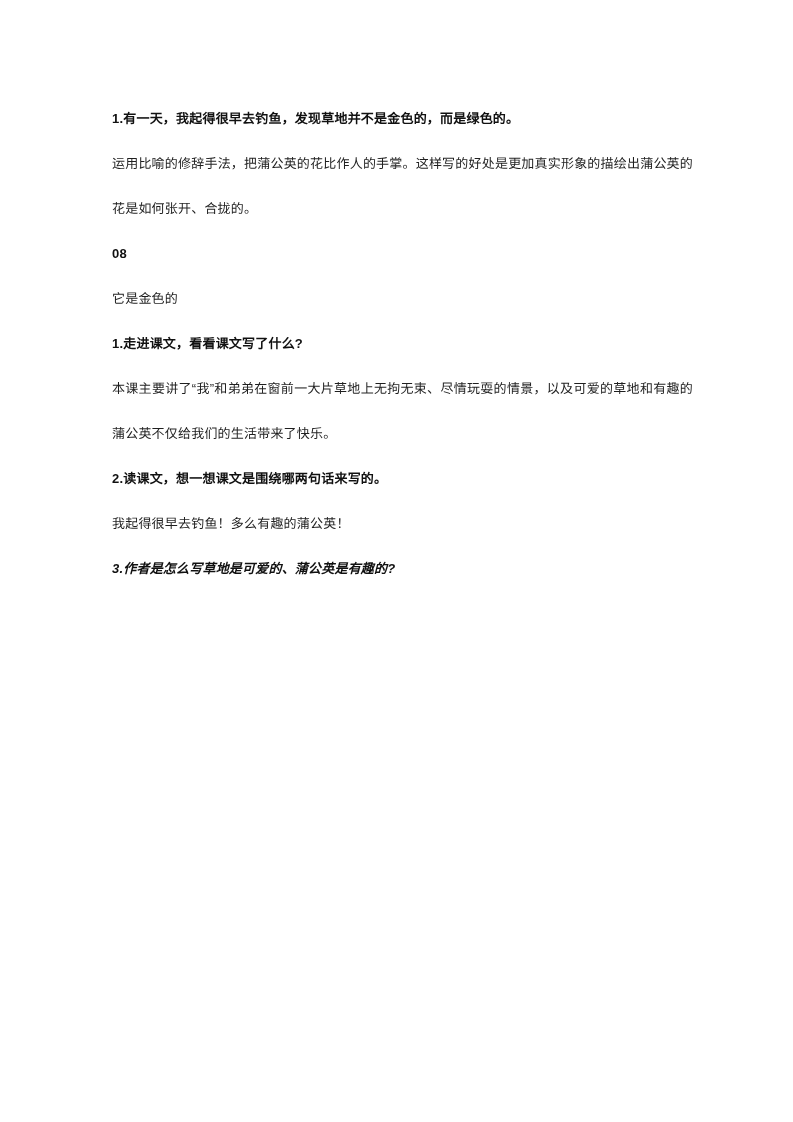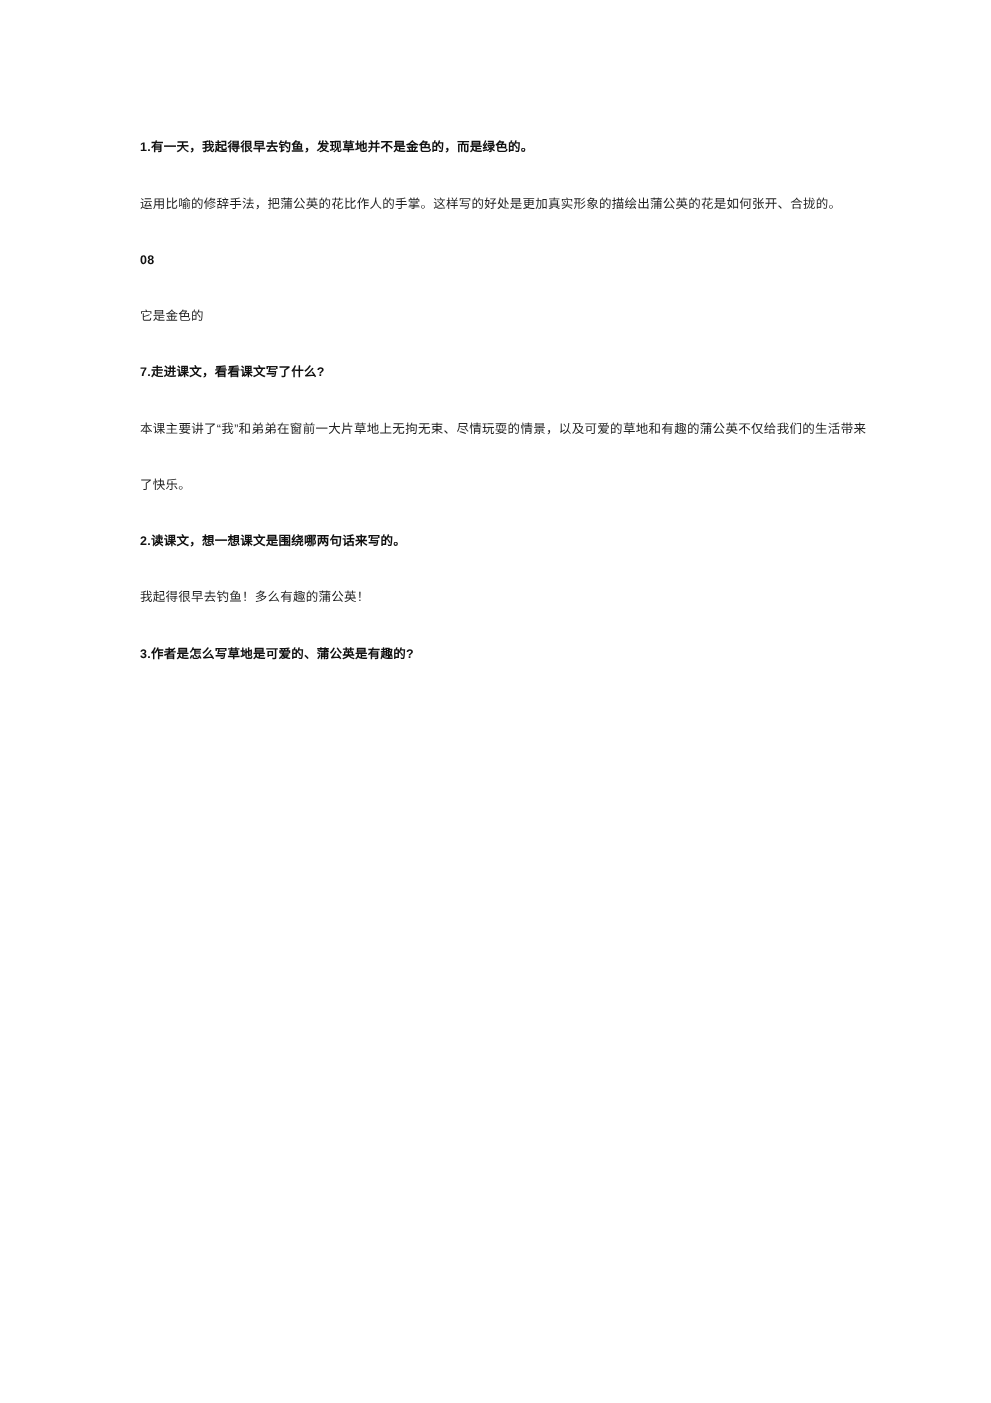--- a/index.html
+++ b/index.html
@@ -12,52 +12,52 @@
     width: 793px;
     height: 1122px;
     box-sizing: border-box;
     padding: 96px 100px 0 112px;
     overflow: hidden;
     background: #ffffff;
     font-family: "Liberation Sans", sans-serif;
   }
   .doc p {
     margin: 0;
-    font-size: 10px;
+    font-size: 13px;
     line-height: 45px;
     color: #1f1f1f;
     text-align: justify;
     white-space: pre-wrap;
     letter-spacing: 0.2px;
   }
   .doc p.bold {
     font-weight: 700;
     color: #111111;
   }
   .mt-sentence2   { margin-top: 28px; }
   .mt-section-num { margin-top: 27px; }
   .mt-question2   { margin-top: 30px; }
-  .mt-question3   { margin-top: 35px; }
+  .mt-question3   { margin-top: 35px; font-style: italic; }
 </style>
 </head>
 <body>
 
 <div class="doc">
 
   <p class="bold">1.有一天，我起得很早去钓鱼，发现草地并不是金色的，而是绿色的。</p>
 
 
 
   <p>运用比喻的修辞手法，把蒲公英的花比作人的手掌。这样写的好处是更加真实形象的描绘出蒲公英的花是如何张开、合拢的。</p>
 
   <p class="bold mt-section-num">08</p>
 
   <p>它是金色的</p>
 
-  <p class="bold">7.走进课文，看看课文写了什么?</p>
+  <p class="bold">1.走进课文，看看课文写了什么?</p>
 
   <p>本课主要讲了“我”和弟弟在窗前一大片草地上无拘无束、尽情玩耍的情景，以及可爱的草地和有趣的蒲公英不仅给我们的生活带来了快乐。</p>
 
   <p class="bold mt-question2">2.读课文，想一想课文是围绕哪两句话来写的。</p>
 
   <p>我起得很早去钓鱼！多么有趣的蒲公英！</p>
 
   <p class="bold mt-question3">3.作者是怎么写草地是可爱的、蒲公英是有趣的?</p>
 
 </div>

